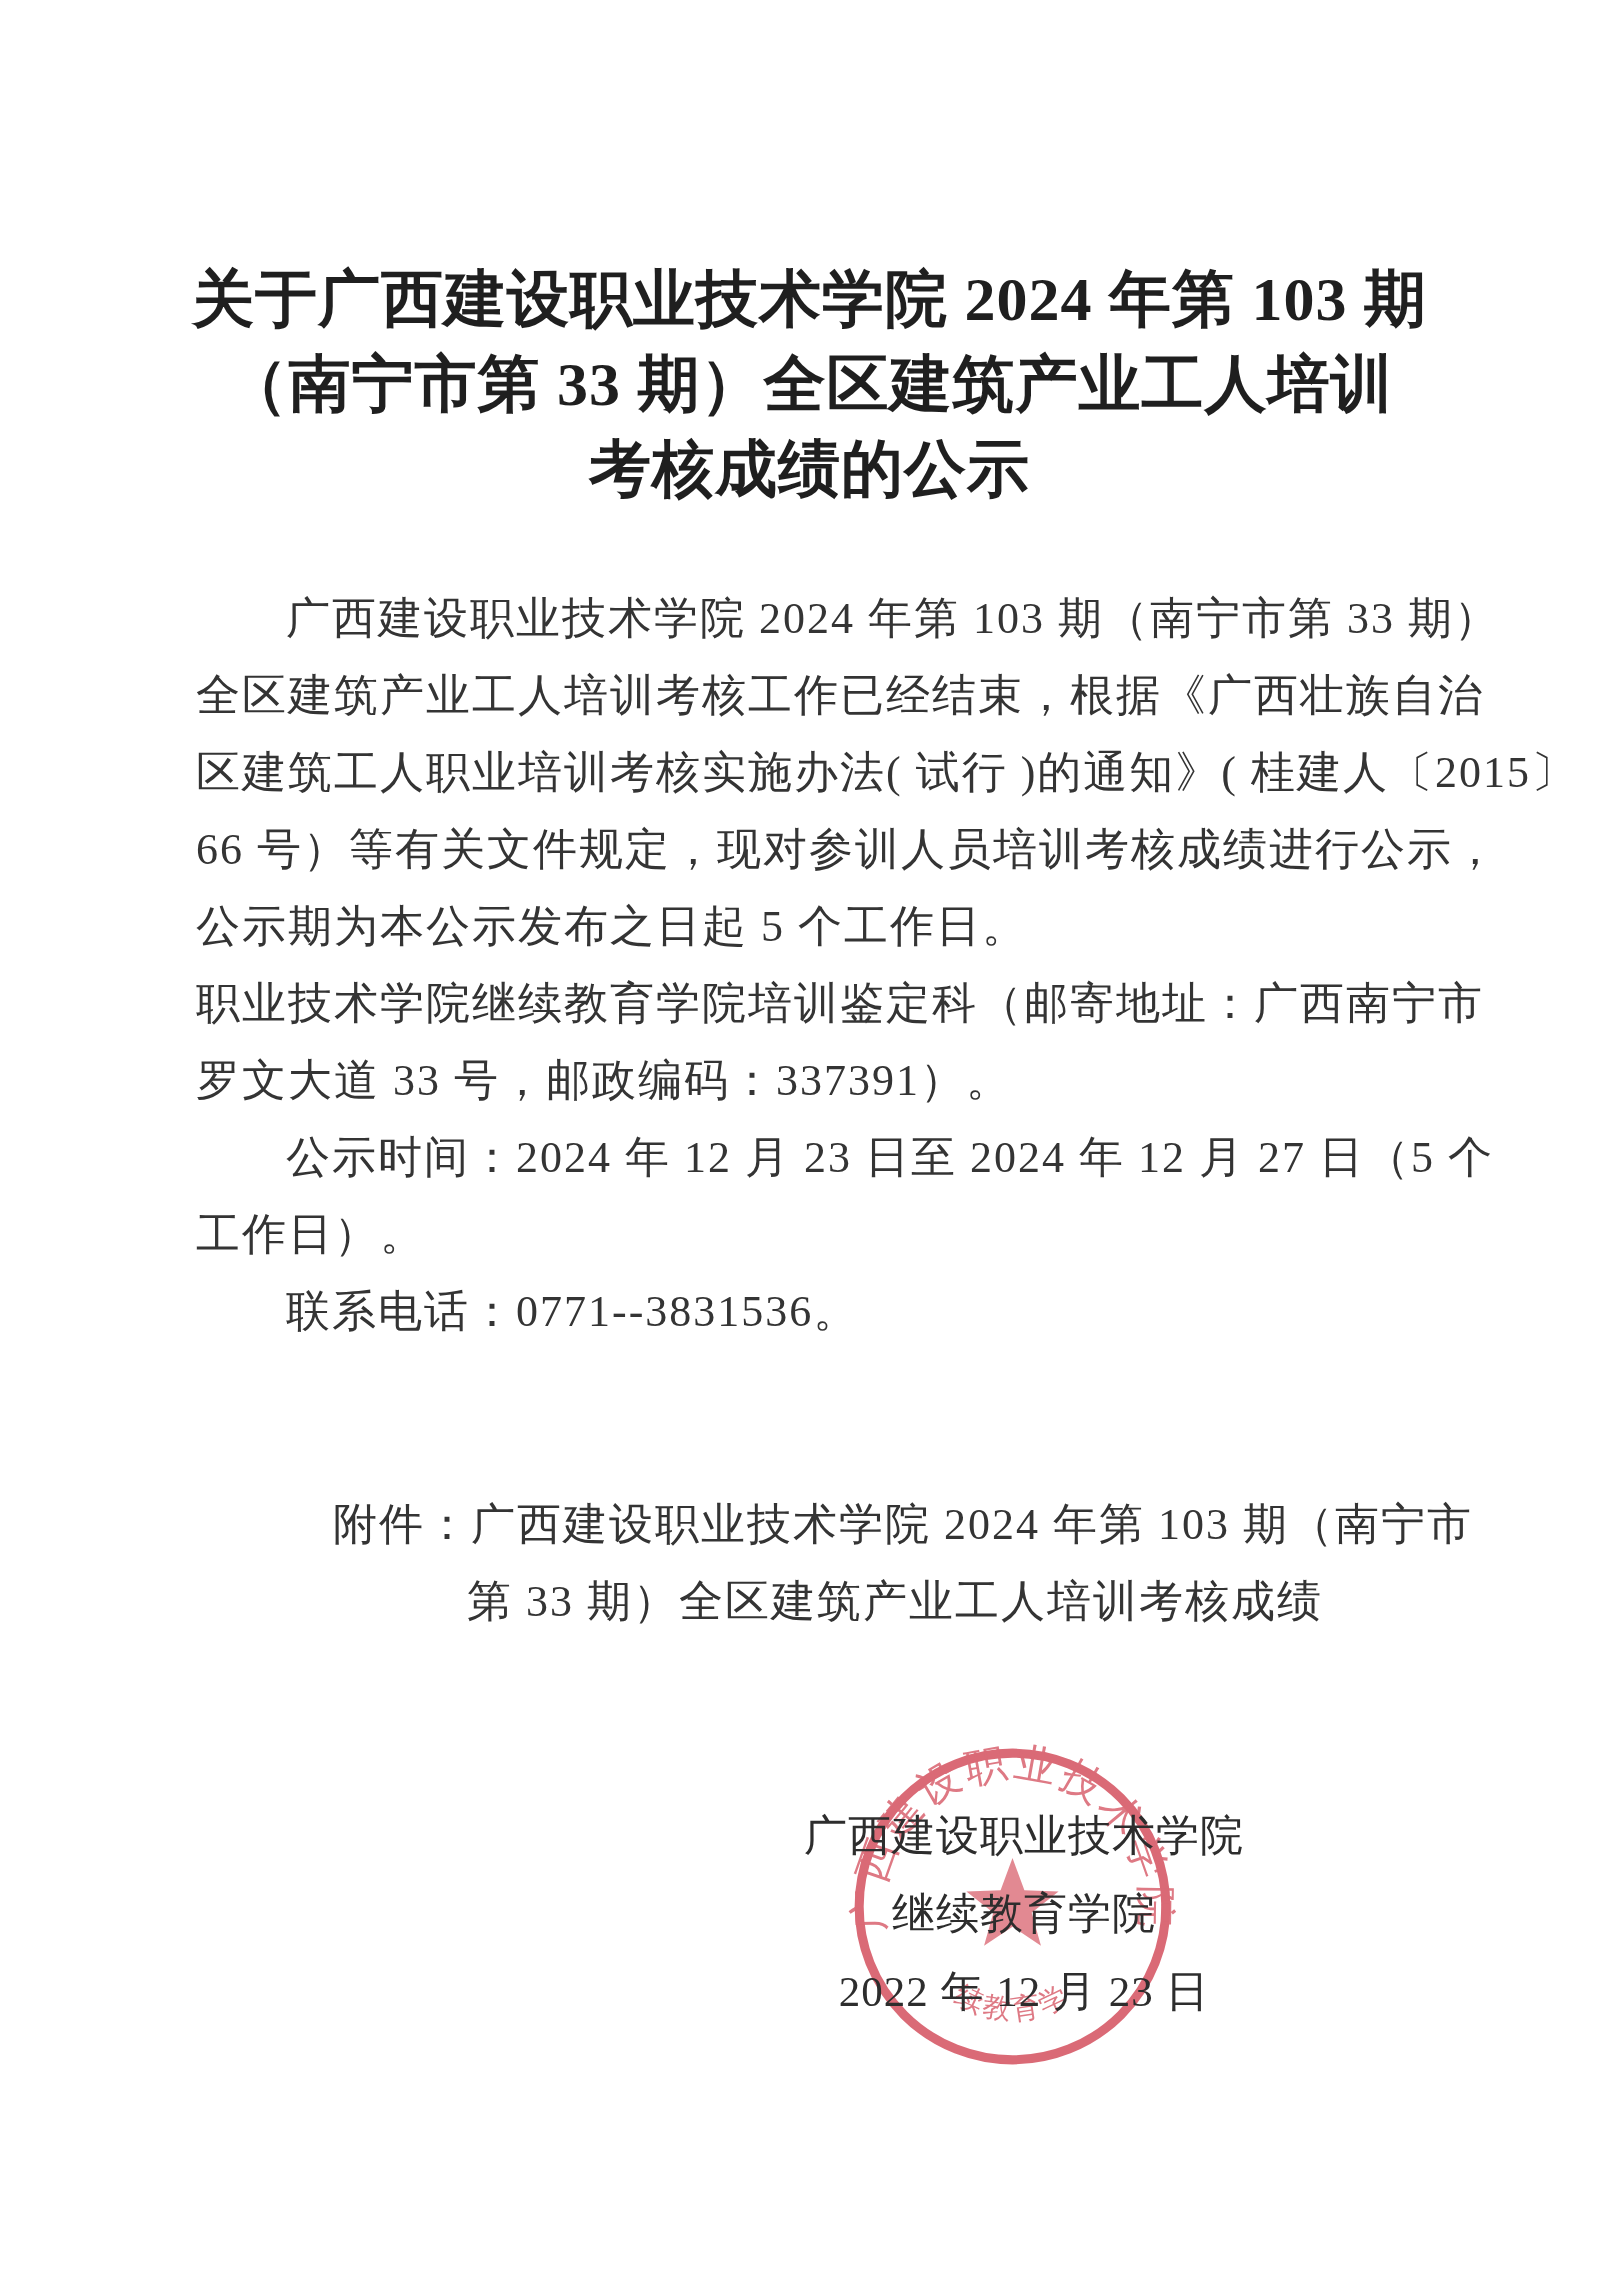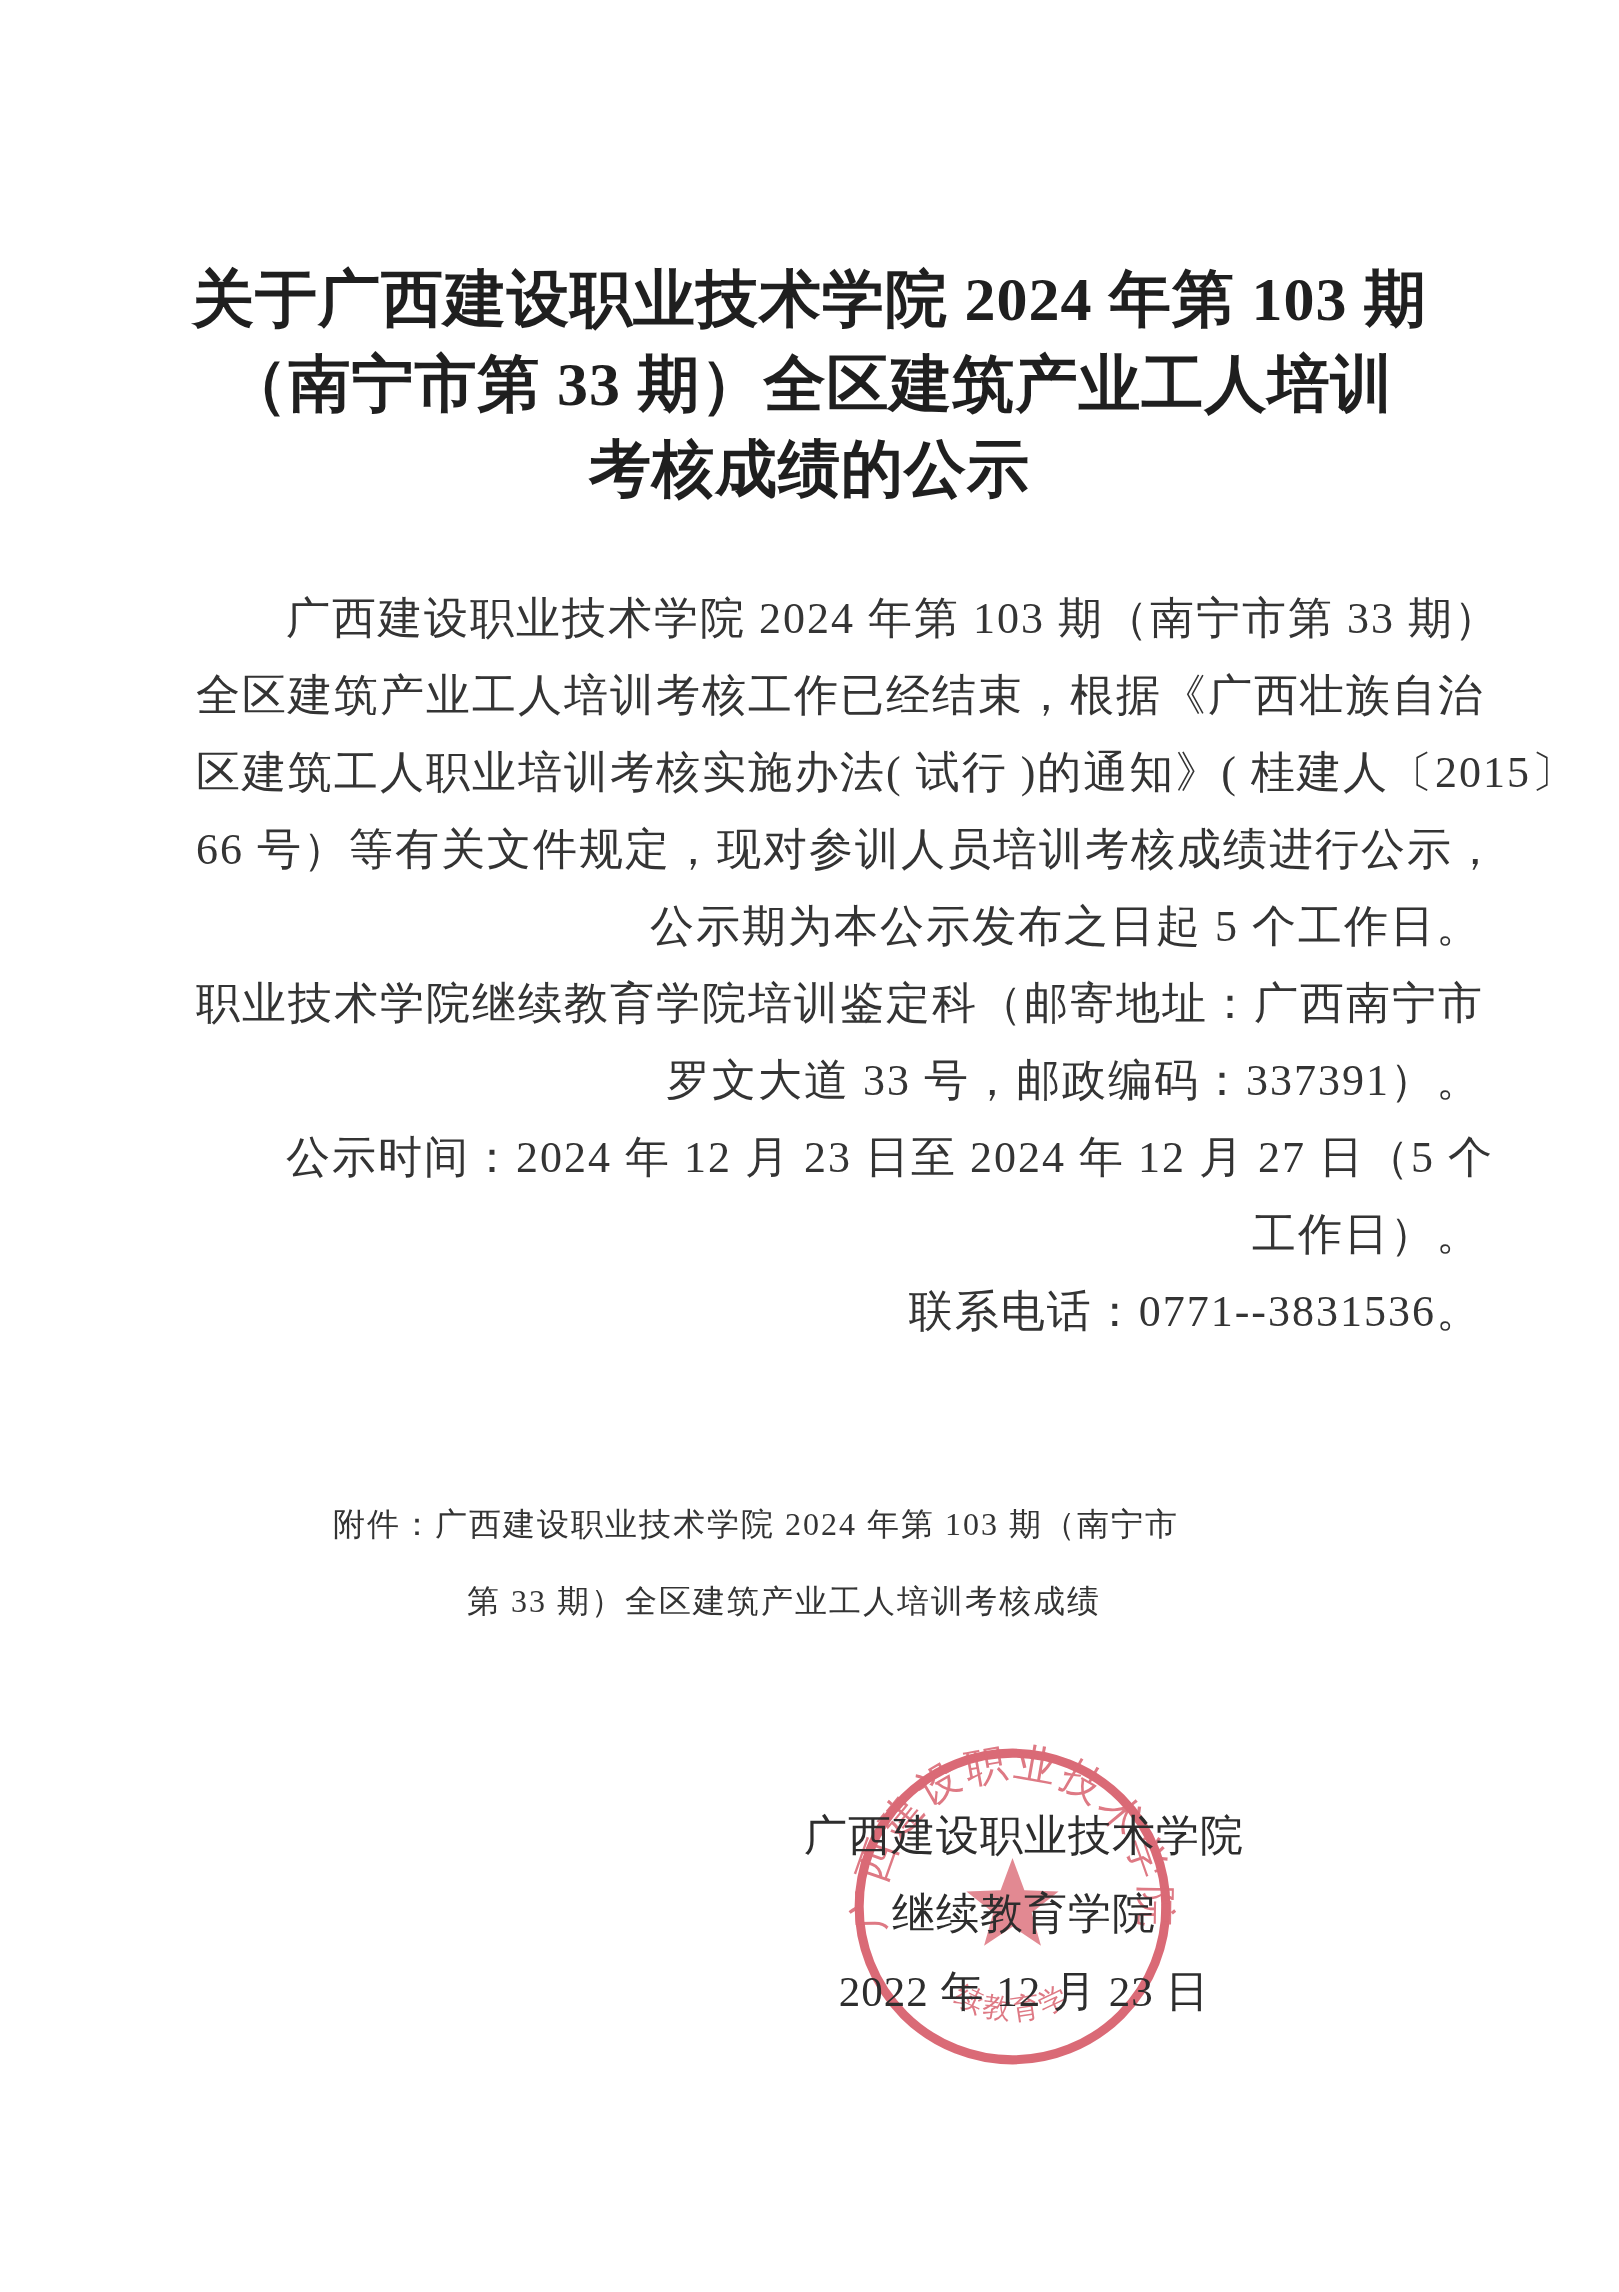--- a/index.html
+++ b/index.html
@@ -18,26 +18,26 @@
     text-align:center;
     font-size:62px; font-weight:700; letter-spacing:1px;
     line-height:85px; color:#1f1f1f;
   }
   
   .body-block {
     position:absolute; top:580px; left:196px; width:1286px;
     font-size:44px; letter-spacing:2px; line-height:77px;
     color:#343434;
   }
-  .body-line { white-space:nowrap;text-align:right; }
+  .body-line { white-space:nowrap; }
   .body-line.indent { padding-left:90px; }
   
   .attachment-block {
     position:absolute; top:1486px; left:333px; width:1176px;
-    font-size:32px; letter-spacing:2px; line-height:77px;
+    font-size:44px; letter-spacing:2px; line-height:77px;
     color:#343434;
   }
   .attachment-line.hang { padding-left:134px; }
   
   .signature-block {
     position:absolute; top:1797px; left:784px; width:480px;
     text-align:center;
     font-size:43px; letter-spacing:1px; line-height:78px;
     color:#2d2d2d;
     z-index:2;

